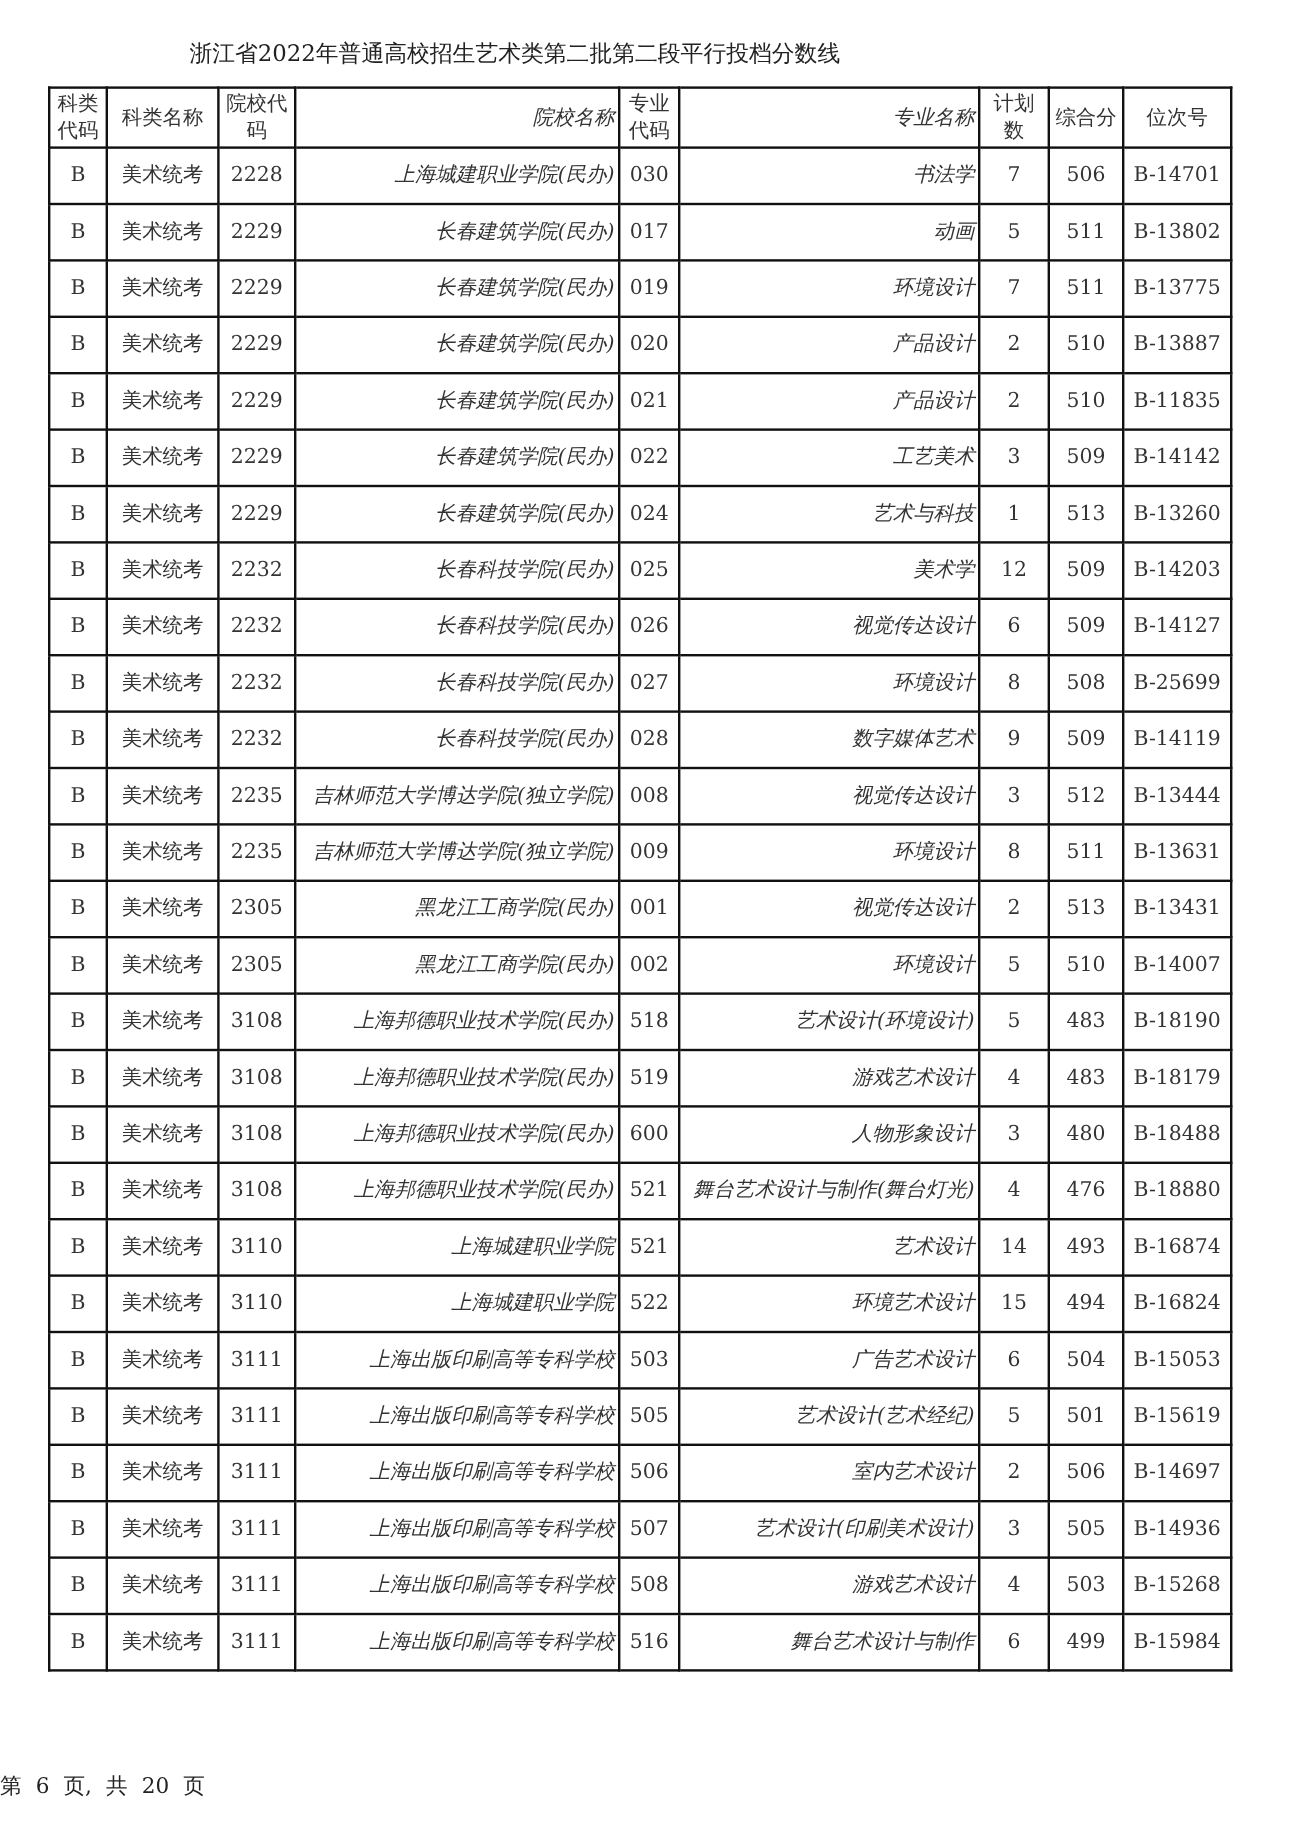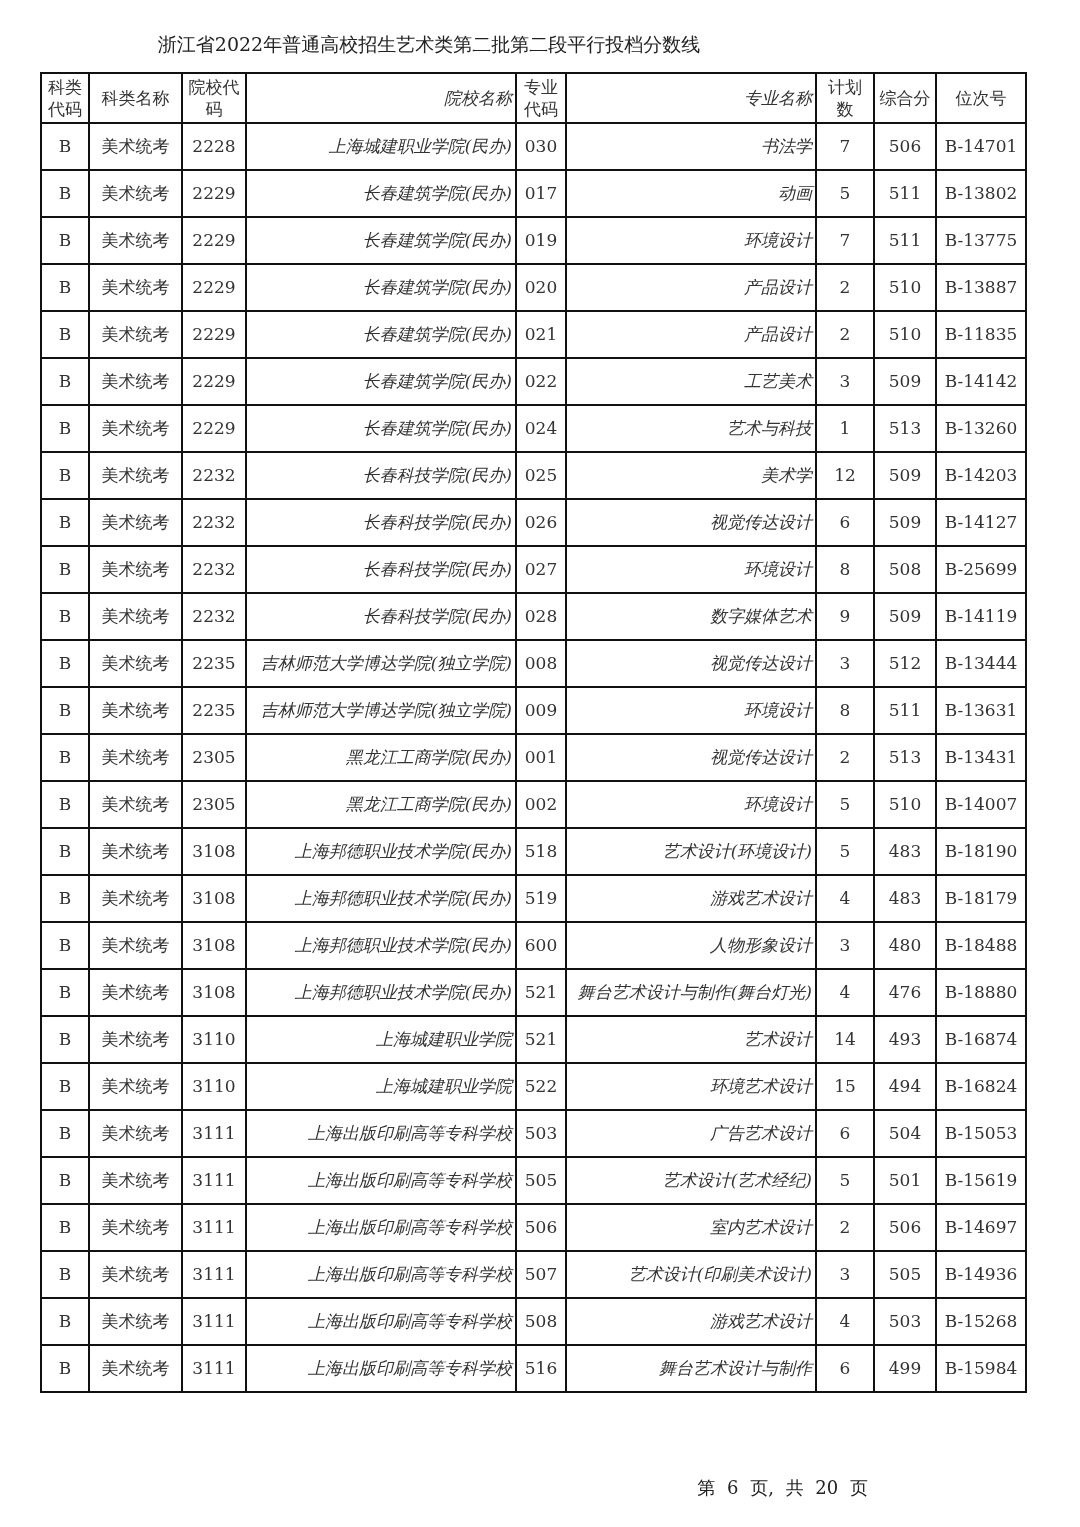--- a/index.html
+++ b/index.html
@@ -5,21 +5,21 @@
   html, body { margin:0; padding:0; background:#ffffff; }
   body { width:1080px; height:1527px; position:relative; font-family:"DejaVu Serif","Liberation Serif",serif; color:#222; }
   .title { position:absolute; top:32px; left:0; width:858px; text-align:center; font-size:19px; letter-spacing:0px; color:#222; }
   table { position:absolute; top:72px; left:40px; border-collapse:collapse; table-layout:fixed; width:985px;border-radius:11px; }
   th, td { border:2px solid #111; font-size:17px; font-weight:normal; padding:0 3px; overflow:hidden; color:#333; }
   th { height:48px; line-height:22px; }
   td { height:45px; line-height:19px; }
   .c { text-align:center; }
   .l { text-align:right;font-style:italic; }
   .hdr-small { font-size:17px; line-height:22px; }
-  .footer { position:absolute; top:1476px; left:0; width:868px; text-align:right; font-size:18px; color:#222; word-spacing:6px; }
+  .footer { position:absolute; top:1476px; left:0; width:868px; text-align:left; font-size:18px; color:#222; word-spacing:6px; }
 </style>
 </head>
 <body>
 
 <div class="title">浙江省2022年普通高校招生艺术类第二批第二段平行投档分数线</div>
 
 <table>
   <colgroup>
     <col style="width:48px">
       <col style="width:93px">

